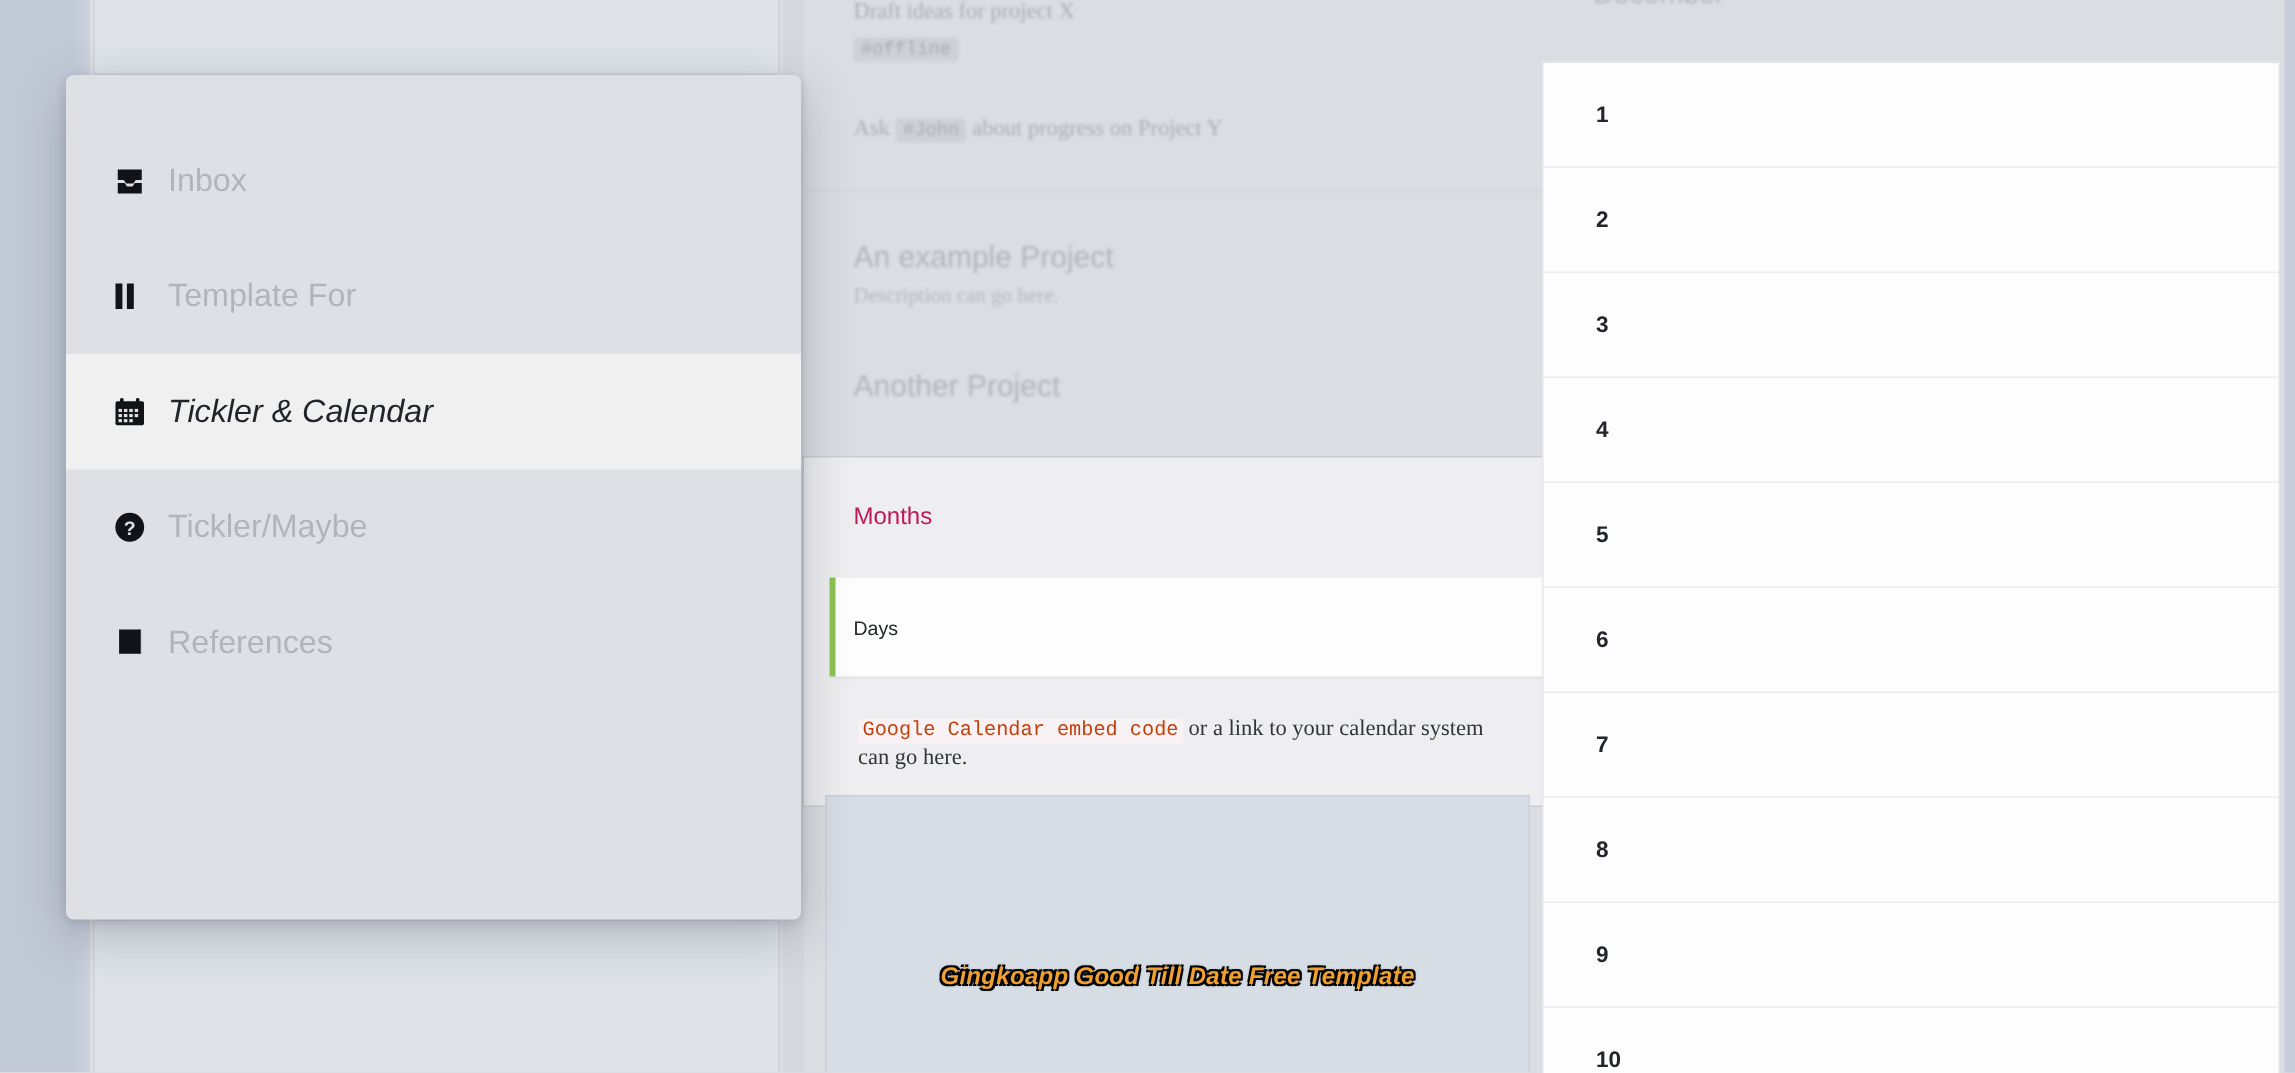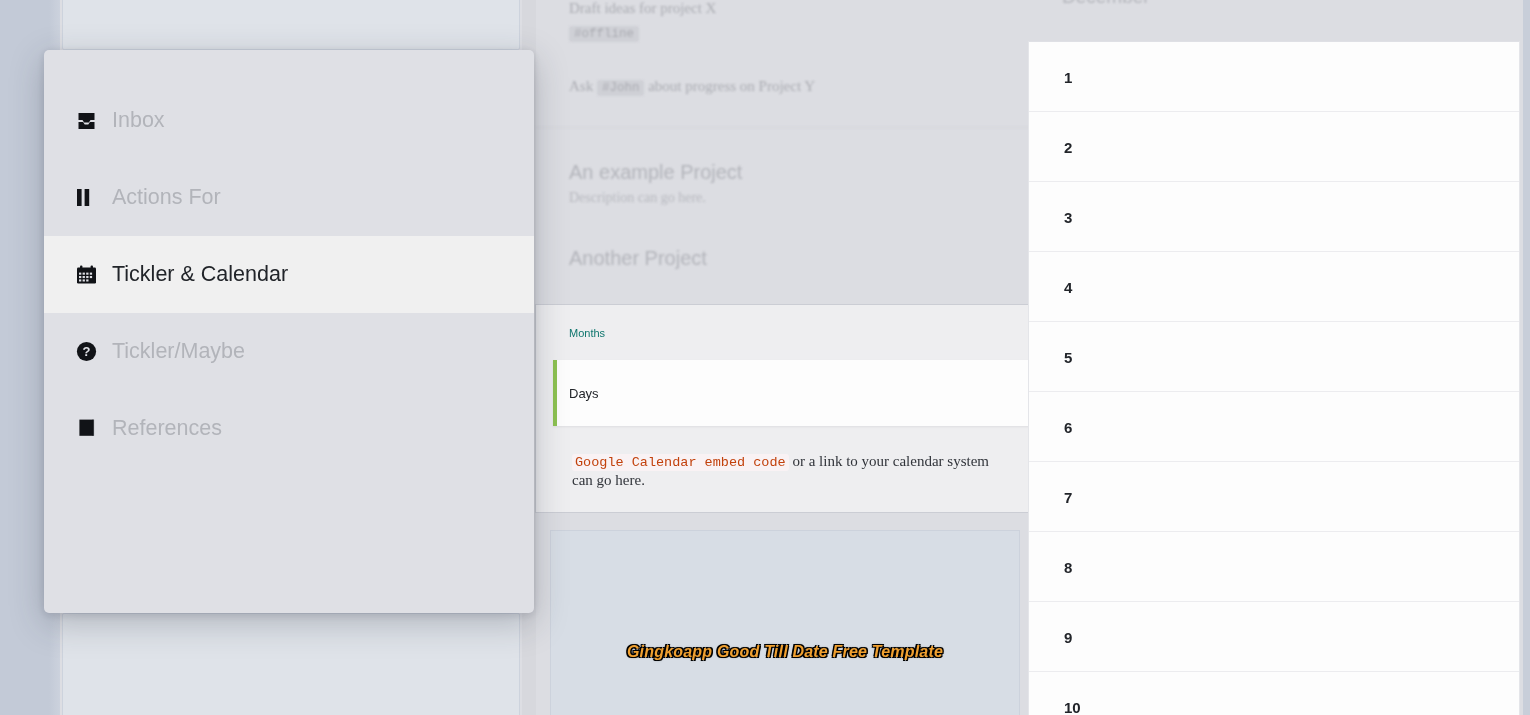--- a/index.html
+++ b/index.html
@@ -118,27 +118,27 @@
 
   
   .focus-card {
     position: absolute;
     left: 0px; top: 305px;
     width: 498px;
     background: #eeeef0;
     box-shadow: 0 0 0 1px rgba(160,165,175,.28);
   }
   .focus-card .months-row {
-    height: 55px;
+    height: 80px;
     display: flex;
     align-items: center;
     padding-left: 33px;
     box-sizing: border-box;
-    color: #0f766e;
-    font-size: 11px;
+    color: #be185d;
+    font-size: 16px;
   }
   .focus-card .days-row {
     position: relative;
     height: 66px;
     margin-left: 17px;
     background: #fdfdfd;
     display: flex;
     align-items: center;
     padding-left: 16px;
     box-sizing: border-box;
@@ -259,20 +259,21 @@
     align-items: center;
     padding-left: 32px;
     box-sizing: border-box;
     color: #b2b4ba;
     font-size: 21.5px;
     white-space: nowrap;
   }
   .menu-item.active {
     background: #f0f0f0;
     color: #212429;
+    font-style: italic;
   }
   .menu-item .mi-icon {
     width: 30px;
     display: inline-flex;
     align-items: center;
     justify-content: flex-start;
     flex: 0 0 auto;
     color: #111317;
   }
   .menu-item .mi-icon svg { display: block; }
@@ -384,21 +385,21 @@
         </span>
         <span class="mi-label">Inbox</span>
       </div>
       <div class="menu-item">
         <span class="mi-icon">
           <svg width="15" height="19" viewBox="0 0 15 19" fill="currentColor">
             <rect x="1" y="1" width="4.6" height="17"></rect>
             <rect x="8.6" y="1" width="4.6" height="17"></rect>
           </svg>
         </span>
-        <span class="mi-label">Actions For</span>
+        <span class="mi-label">Template For</span>
       </div>
       <div class="menu-item active">
         <span class="mi-icon">
           <svg width="21" height="20" viewBox="0 0 21 20" fill="currentColor">
             <rect x="1" y="2.5" width="19" height="16" rx="1.2"></rect>
             <rect x="4" y="0.4" width="2.4" height="4" rx="1"></rect>
             <rect x="14.6" y="0.4" width="2.4" height="4" rx="1"></rect>
             <g fill="#dfe0e5">
               <rect x="3" y="7.6" width="2.3" height="2.1"></rect>
               <rect x="6.6" y="7.6" width="2.3" height="2.1"></rect>

